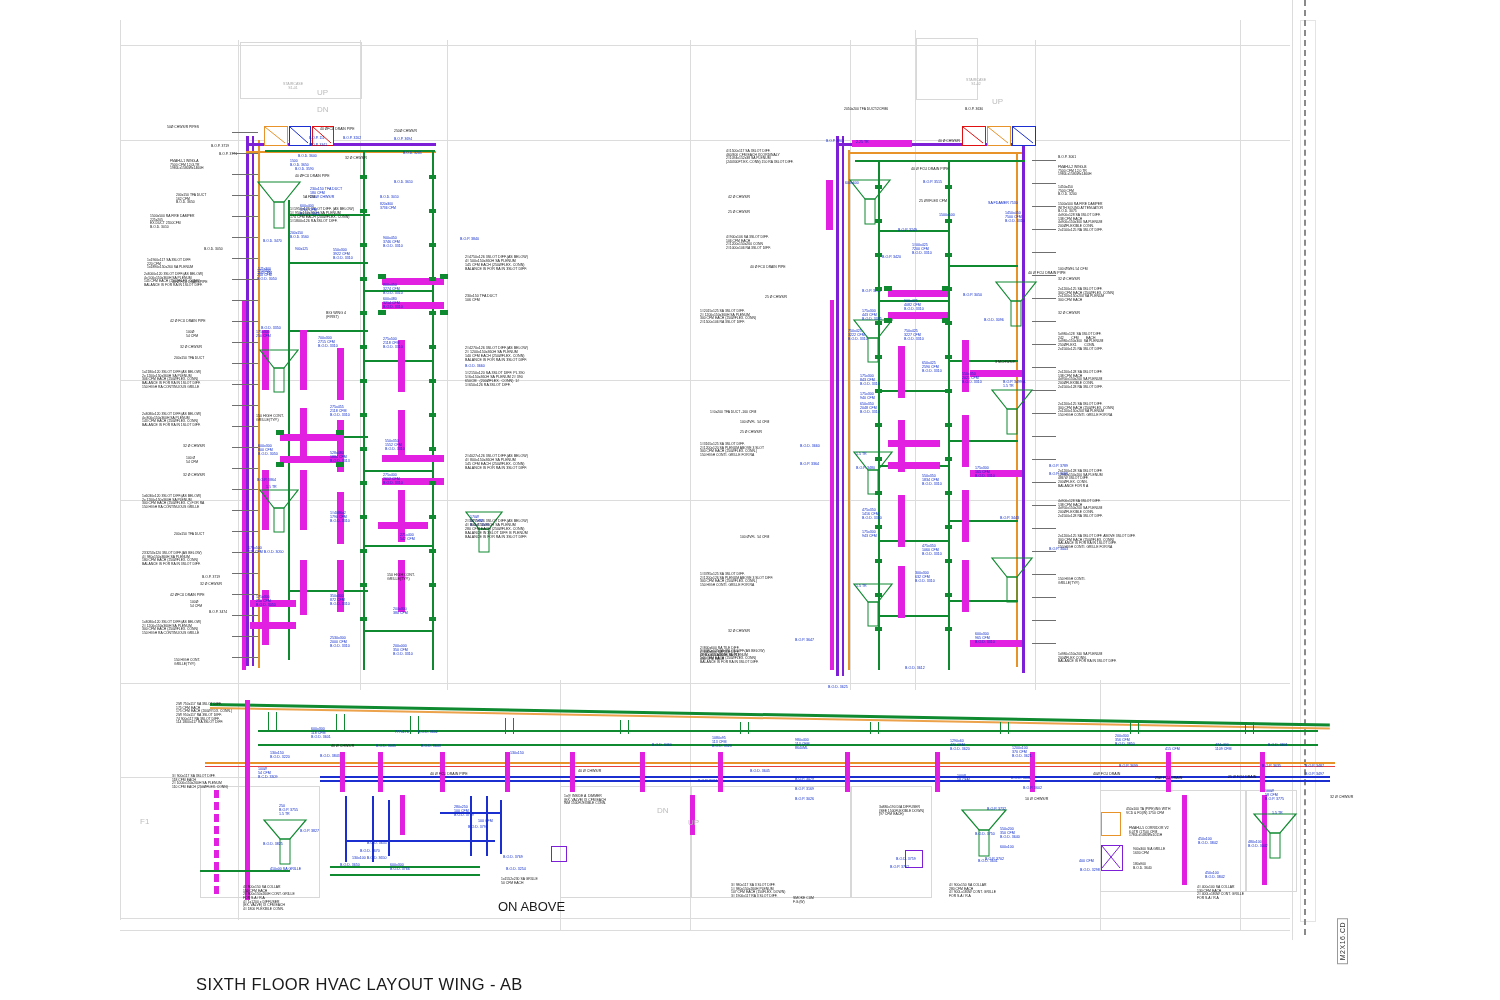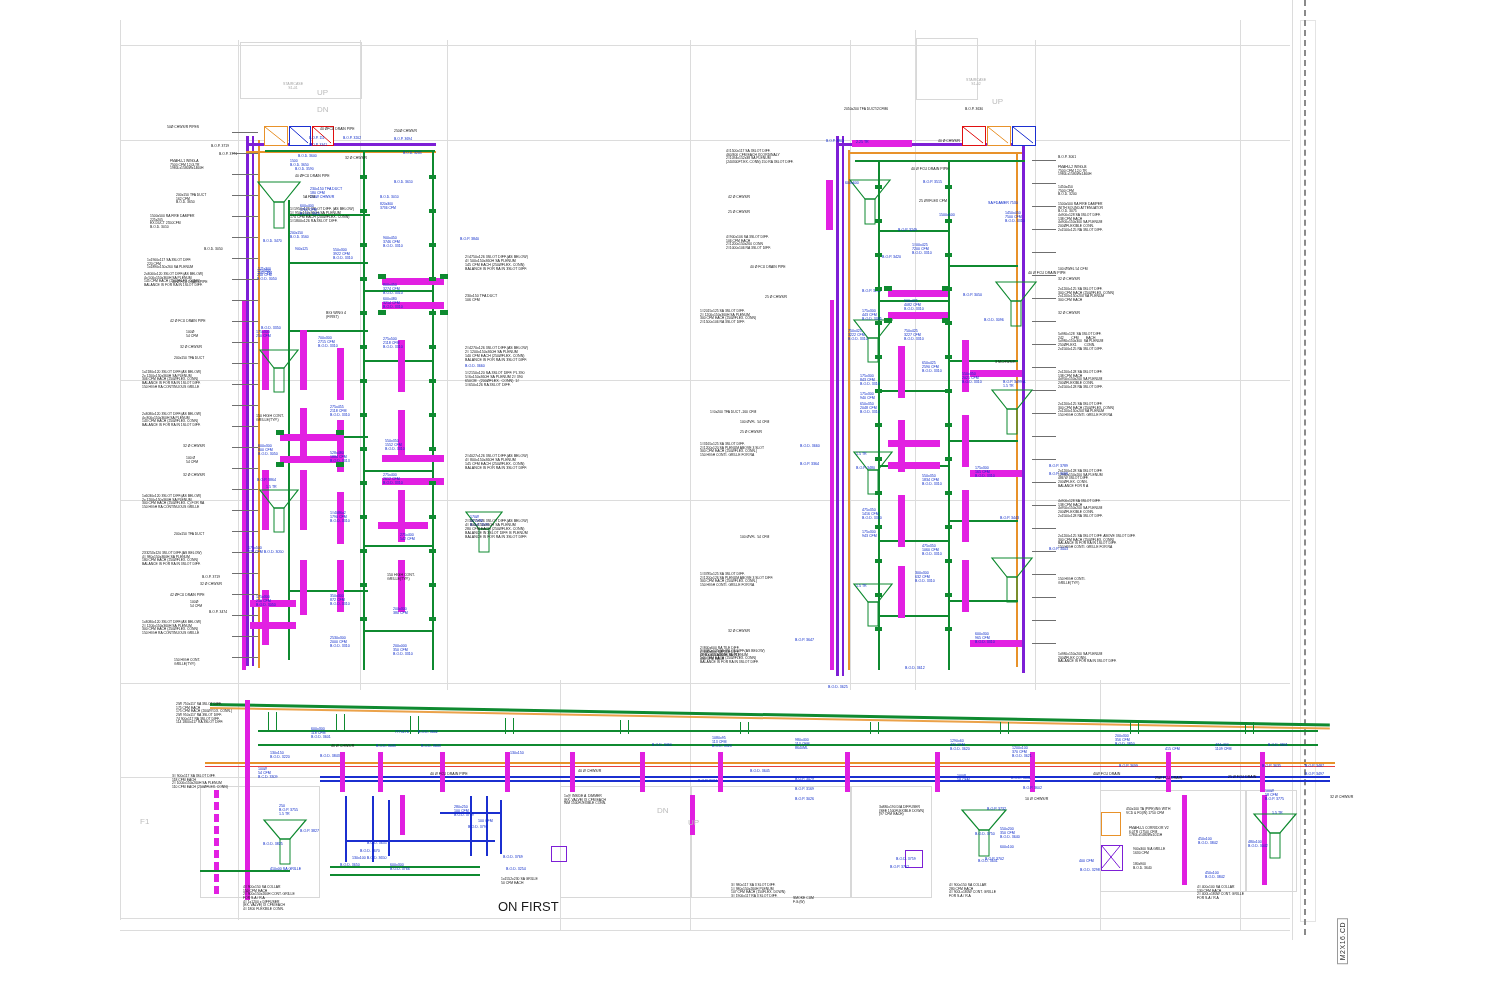--- a/index.html
+++ b/index.html
@@ -909,21 +909,22 @@
       <div class="gridref" style="left: 657px; top: 806px;">DN</div>
       <div class="gridref" style="left: 688px; top: 818px;">UP</div>
     </div>
   <div id="layer-stairnotes">
       <div class="txt t-gry" style="left: 283px; top: 83px; font-size: 3.6px; text-align: center;">STAIRCASE
 S1-01</div>
       <div class="txt t-gry" style="left: 966px; top: 79px; font-size: 3.6px; text-align: center;">STAIRCASE
 S1-02</div>
     </div>
 
-  <div id="onhold">ON FIRST</div>
+  <div id="title">SIXTH FLOOR HVAC LAYOUT WING - AB</div>
+  <div id="onhold">ON ABOVE</div>
 
 <div class="abs" style="left: 232px; top: 132px; width: 26px; height: 1px; background: rgb(111, 111, 111);"></div>
     <div class="abs" style="left: 232px; top: 153px; width: 26px; height: 1px; background: rgb(111, 111, 111);"></div>
     <div class="abs" style="left: 232px; top: 174px; width: 26px; height: 1px; background: rgb(111, 111, 111);"></div>
     <div class="abs" style="left: 232px; top: 195px; width: 26px; height: 1px; background: rgb(111, 111, 111);"></div>
     <div class="abs" style="left: 232px; top: 216px; width: 26px; height: 1px; background: rgb(111, 111, 111);"></div>
     <div class="abs" style="left: 232px; top: 237px; width: 26px; height: 1px; background: rgb(111, 111, 111);"></div>
     <div class="abs" style="left: 232px; top: 258px; width: 26px; height: 1px; background: rgb(111, 111, 111);"></div>
     <div class="abs" style="left: 232px; top: 279px; width: 26px; height: 1px; background: rgb(111, 111, 111);"></div>
     <div class="abs" style="left: 232px; top: 300px; width: 26px; height: 1px; background: rgb(111, 111, 111);"></div>

